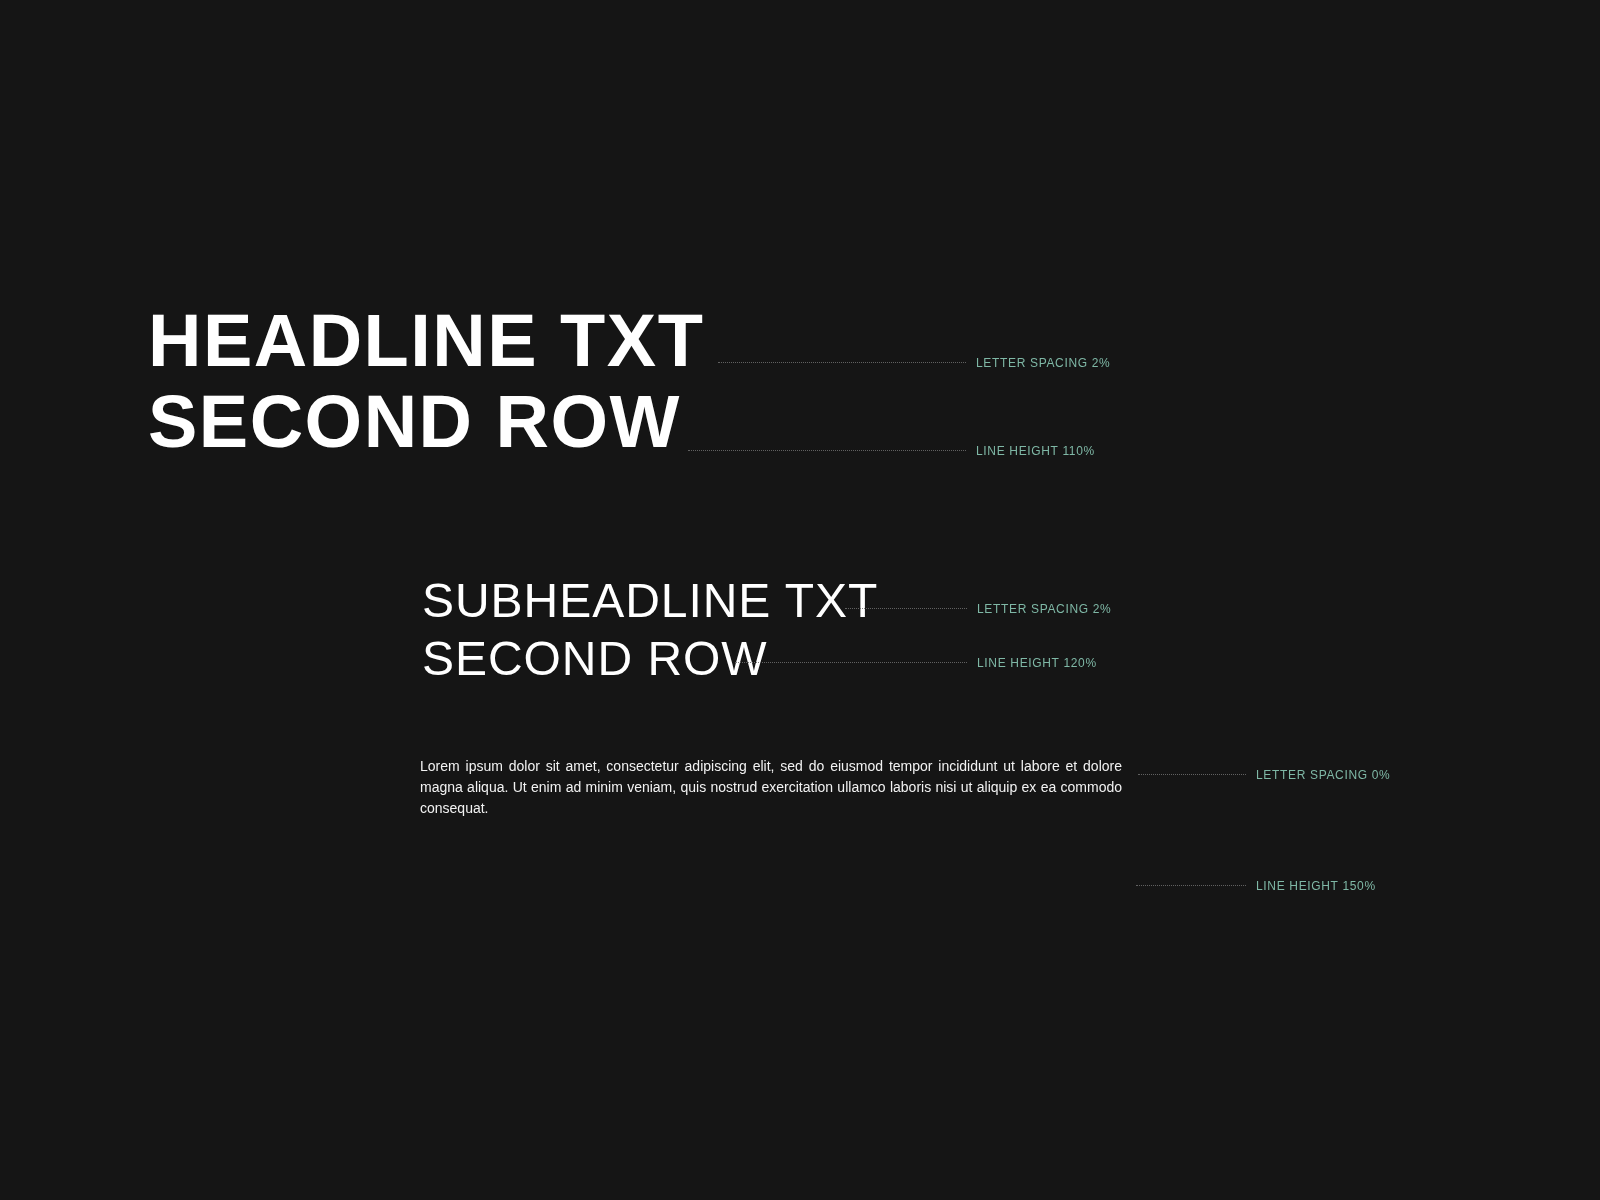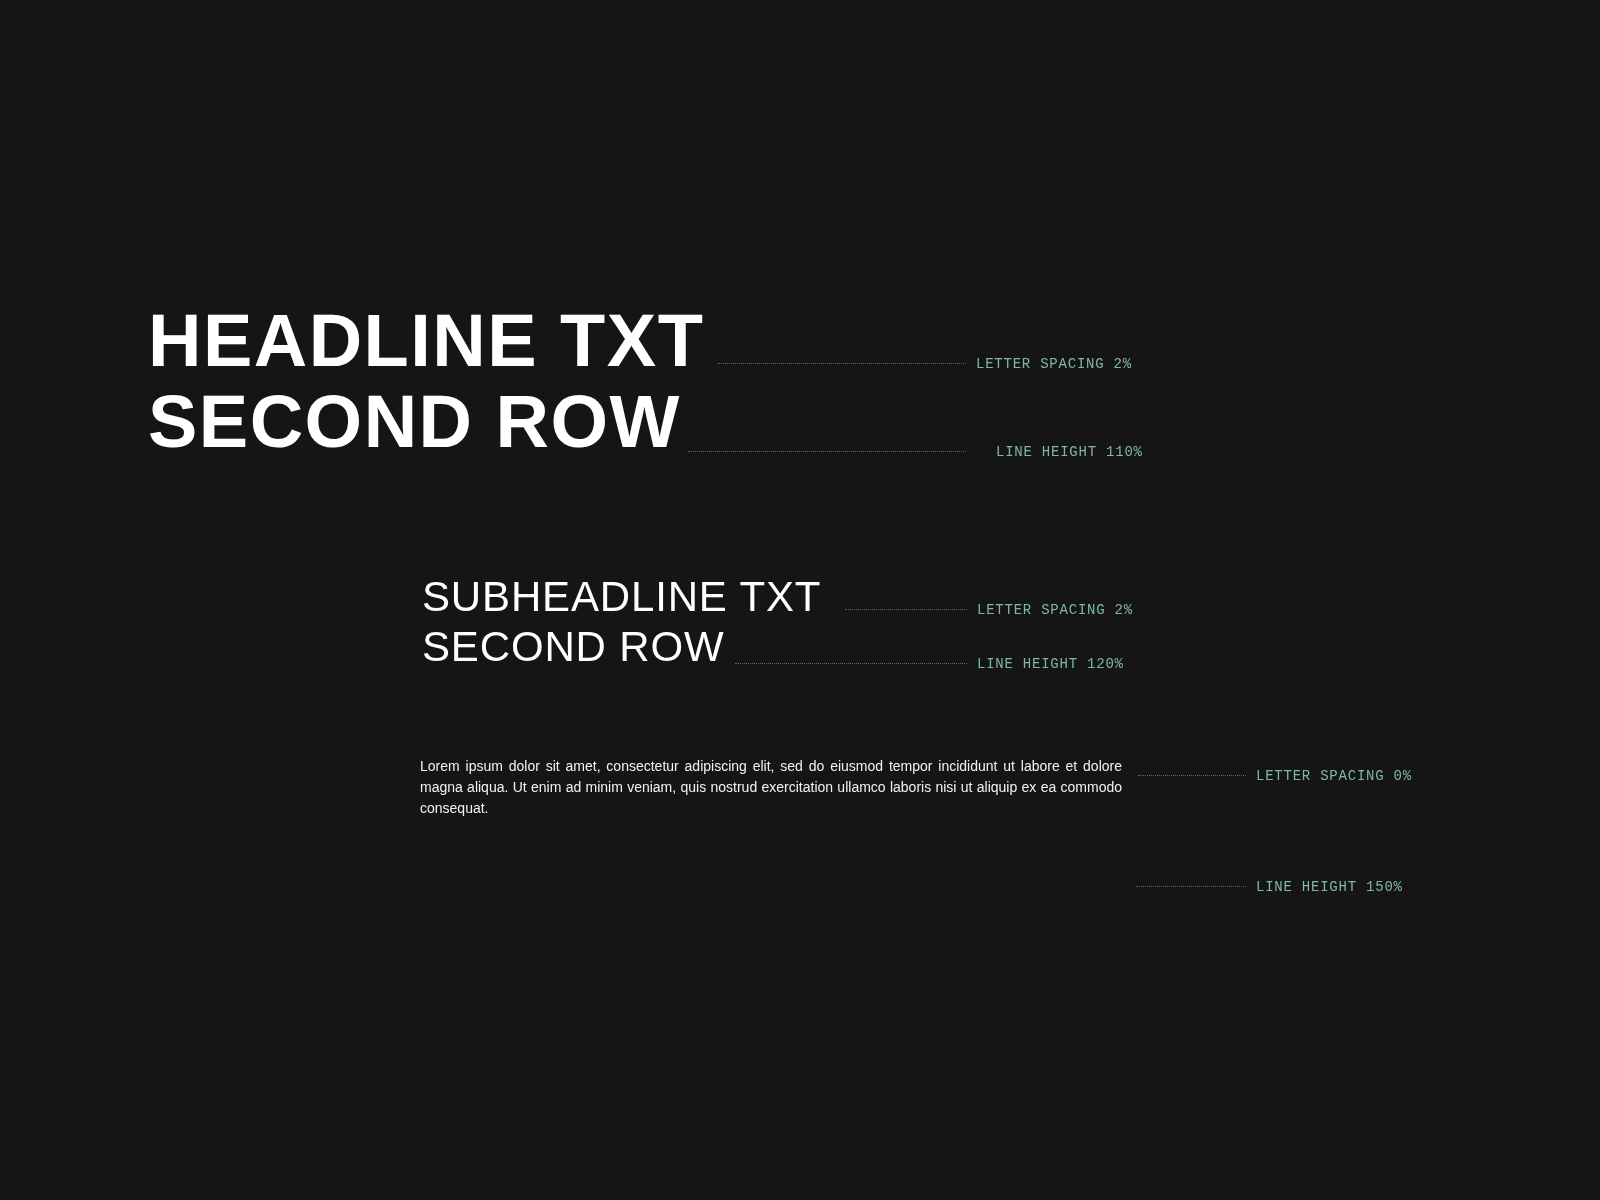--- a/index.html
+++ b/index.html
@@ -41,21 +41,21 @@
   
   .subheadline-block {
     position: absolute;
     left: 422px;
     top: 572px;
     width: 1050px;
   }
   .subheadline {
     font-family: "Liberation Sans", sans-serif;
     font-weight: 400;
-    font-size: 42px;
+    font-size: 48px;
     line-height: 1.20;
     letter-spacing: 0.02em;
     color: #ffffff;
     margin: 0;
     white-space: pre-line;
     text-transform: uppercase;
   }
 
   
   .body-block {
@@ -81,33 +81,33 @@
     display: flex;
     align-items: center;
     white-space: nowrap;
   }
   .anno-line {
     height: 1px;
     border-top: 1px dotted #6f6f6f;
     opacity: 0.85;
   }
   .anno-label {
-    font-family: Liberation Mono, monospace;
-    font-size: 14px;
+    font-family: Liberation Sans, sans-serif;
+    font-size: 12px;
     letter-spacing: 0.055em;
     color: #7fb8a6;
     text-transform: uppercase;
     margin-left: 10px;
   }
 
   
   #anno-h-ls { left: 718px;  top: 356px; }
   #anno-h-ls .anno-line { width: 248px; }
 
-  #anno-h-lh { left: 688px;  top: 444px; gap: 20px; }
+  #anno-h-lh { left: 688px;  top: 444px; }
   #anno-h-lh .anno-line { width: 278px; }
 
   #anno-s-ls { left: 845px;  top: 602px; }
   #anno-s-ls .anno-line { width: 122px; }
 
   #anno-s-lh { left: 735px;  top: 656px; text-align: right; }
   #anno-s-lh .anno-line { width: 232px; }
 
   #anno-b-ls { left: 1138px; top: 768px; justify-content: space-between; }
   #anno-b-ls .anno-line { width: 108px; }

